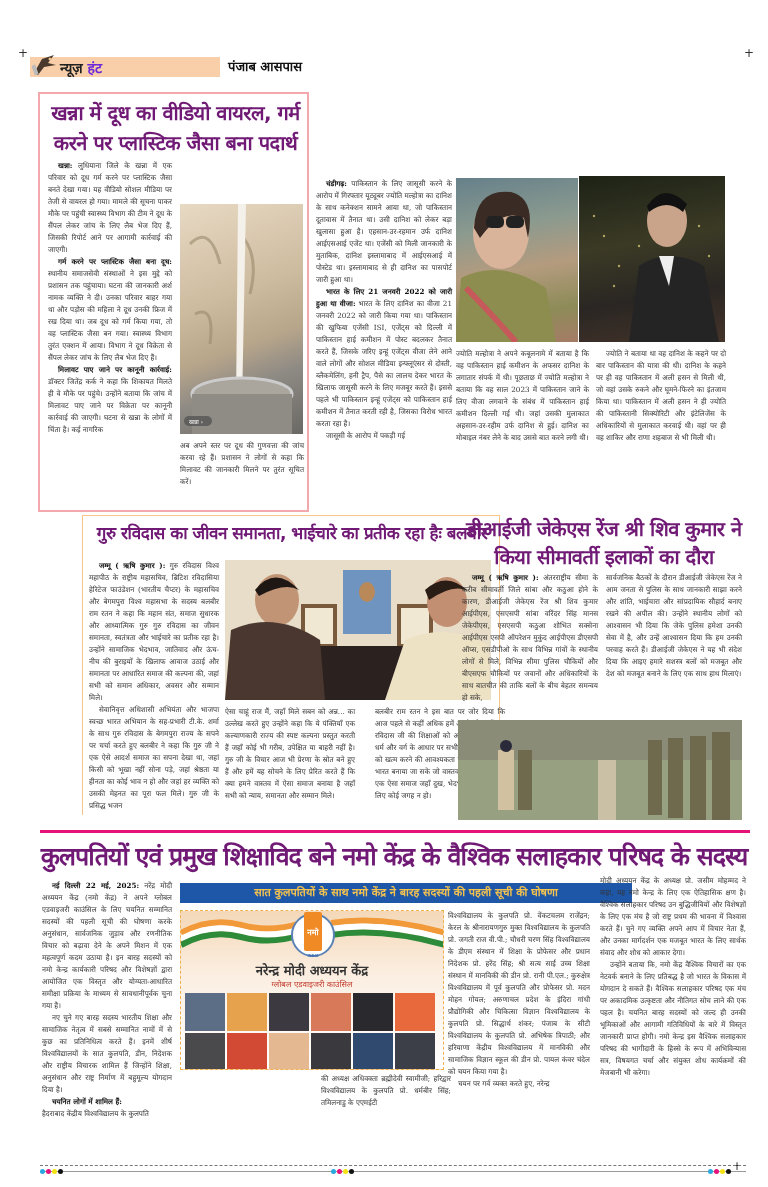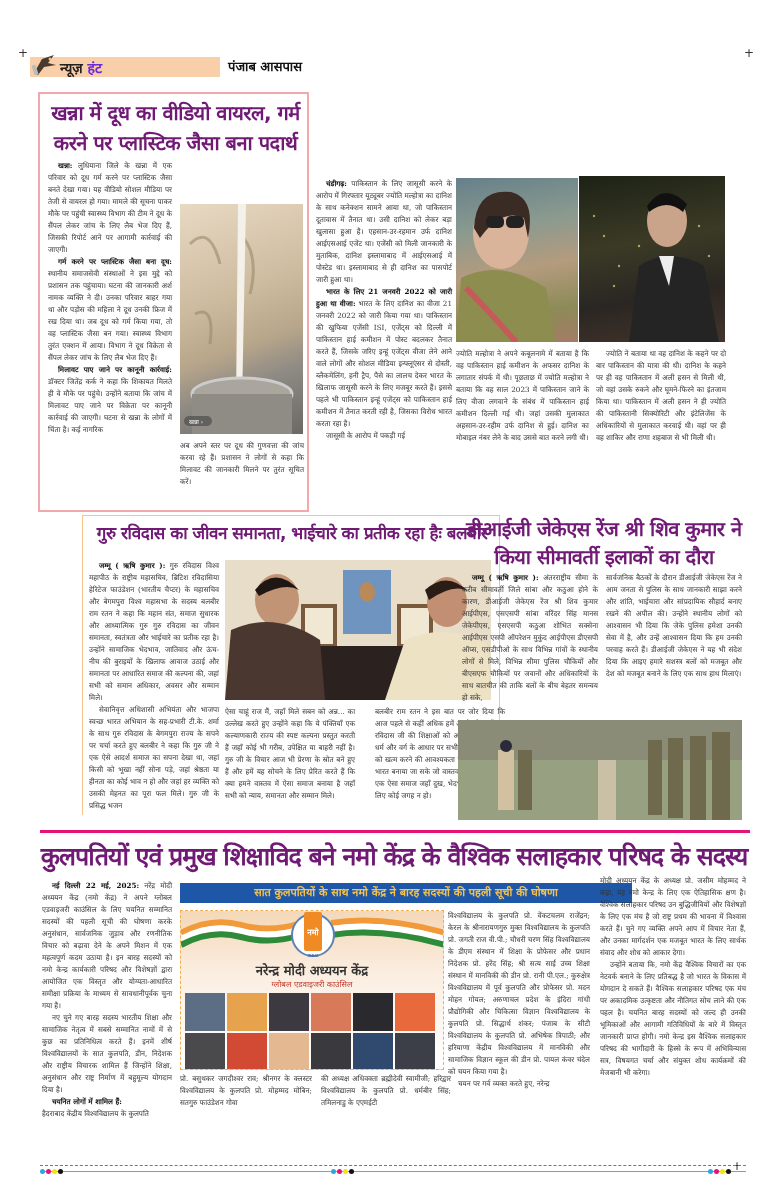--- a/index.html
+++ b/index.html
@@ -267,23 +267,20 @@
     </div>
     <div class="portraits" style="top:122px;">
       <div class="portrait" style="background:#4a4a4c"></div>
       <div class="portrait" style="background:#d24a34"></div>
       <div class="portrait" style="background:#e4b890"></div>
       <div class="portrait" style="background:#3a3a3e"></div>
       <div class="portrait" style="background:#2f4a6e"></div>
       <div class="portrait" style="background:#3d3f48"></div>
     </div>
   </div>
-  <div class="col2 body-text">
-    <p>प्रो. बसुथकर जगदीश्वर राव; श्रीनगर के क्लस्टर विश्वविद्यालय के कुलपति प्रो. मोहम्मद मोबिन; सतगुरु फाउंडेशन गोवा</p>
-  </div>
   <div class="col3 body-text">
     <p>की अध्यक्ष अधिवक्ता ब्रह्मीदेवी स्वामीजी; हरिद्वार विश्वविद्यालय के कुलपति प्रो. धर्मबीर सिंह; तमिलनाडु के एएमईटी</p>
   </div>
   <div class="col4 body-text">
     <p>विश्वविद्यालय के कुलपति प्रो. वेंकटचलम राजेंद्रन; केरल के श्रीनारायणगुरु मुक्त विश्वविद्यालय के कुलपति प्रो. जगती राज वी.पी.; चौधरी चरण सिंह विश्वविद्यालय के डीएम संस्थान में शिक्षा के प्रोफेसर और प्रधान निदेशक प्रो. हरेंद सिंह; श्री सत्य साईं उच्च शिक्षा संस्थान में मानविकी की डीन प्रो. रानी पी.एल.; कुरुक्षेत्र विश्वविद्यालय में पूर्व कुलपति और प्रोफेसर प्रो. मदन मोहन गोयल; अरुणाचल प्रदेश के इंदिरा गांधी प्रौद्योगिकी और चिकित्सा विज्ञान विश्वविद्यालय के कुलपति प्रो. सिद्धार्थ शंकर; पंजाब के सीटी विश्वविद्यालय के कुलपति प्रो. अभिषेक त्रिपाठी; और हरियाणा केंद्रीय विश्वविद्यालय में मानविकी और सामाजिक विज्ञान स्कूल की डीन प्रो. पायल कंवर चंदेल को चयन किया गया है।</p>
     <p class="para">चयन पर गर्व व्यक्त करते हुए, नरेन्द्र</p>
   </div>
   <div class="col5 body-text">
     <p>मोदी अध्ययन केंद्र के अध्यक्ष प्रो. जसीम मोहम्मद ने कहा, यह नमो केन्द्र के लिए एक ऐतिहासिक क्षण है। वैश्विक सलाहकार परिषद उन बुद्धिजीवियों और विशेषज्ञों के लिए एक मंच है जो राष्ट्र प्रथम की भावना में विश्वास करते हैं। चुने गए व्यक्ति अपने आप में विचार नेता हैं, और उनका मार्गदर्शन एक मजबूत भारत के लिए सार्थक संवाद और शोध को आकार देगा।</p>
     <p class="para">उन्होंने बताया कि, नमो केंद्र वैश्विक विचारों का एक नेटवर्क बनाने के लिए प्रतिबद्ध है जो भारत के विकास में योगदान दे सकते हैं। वैश्विक सलाहकार परिषद एक मंच पर अकादमिक उत्कृष्टता और नीतिगत सोच लाने की एक पहल है। चयनित बारह सदस्यों को जल्द ही उनकी भूमिकाओं और आगामी गतिविधियों के बारे में विस्तृत जानकारी प्राप्त होगी। नमो केन्द्र इस वैश्विक सलाहकार परिषद की भागीदारी के हिस्से के रूप में अभिविन्यास सत्र, विषयगत चर्चा और संयुक्त शोध कार्यक्रमों की मेजबानी भी करेगा।</p>

